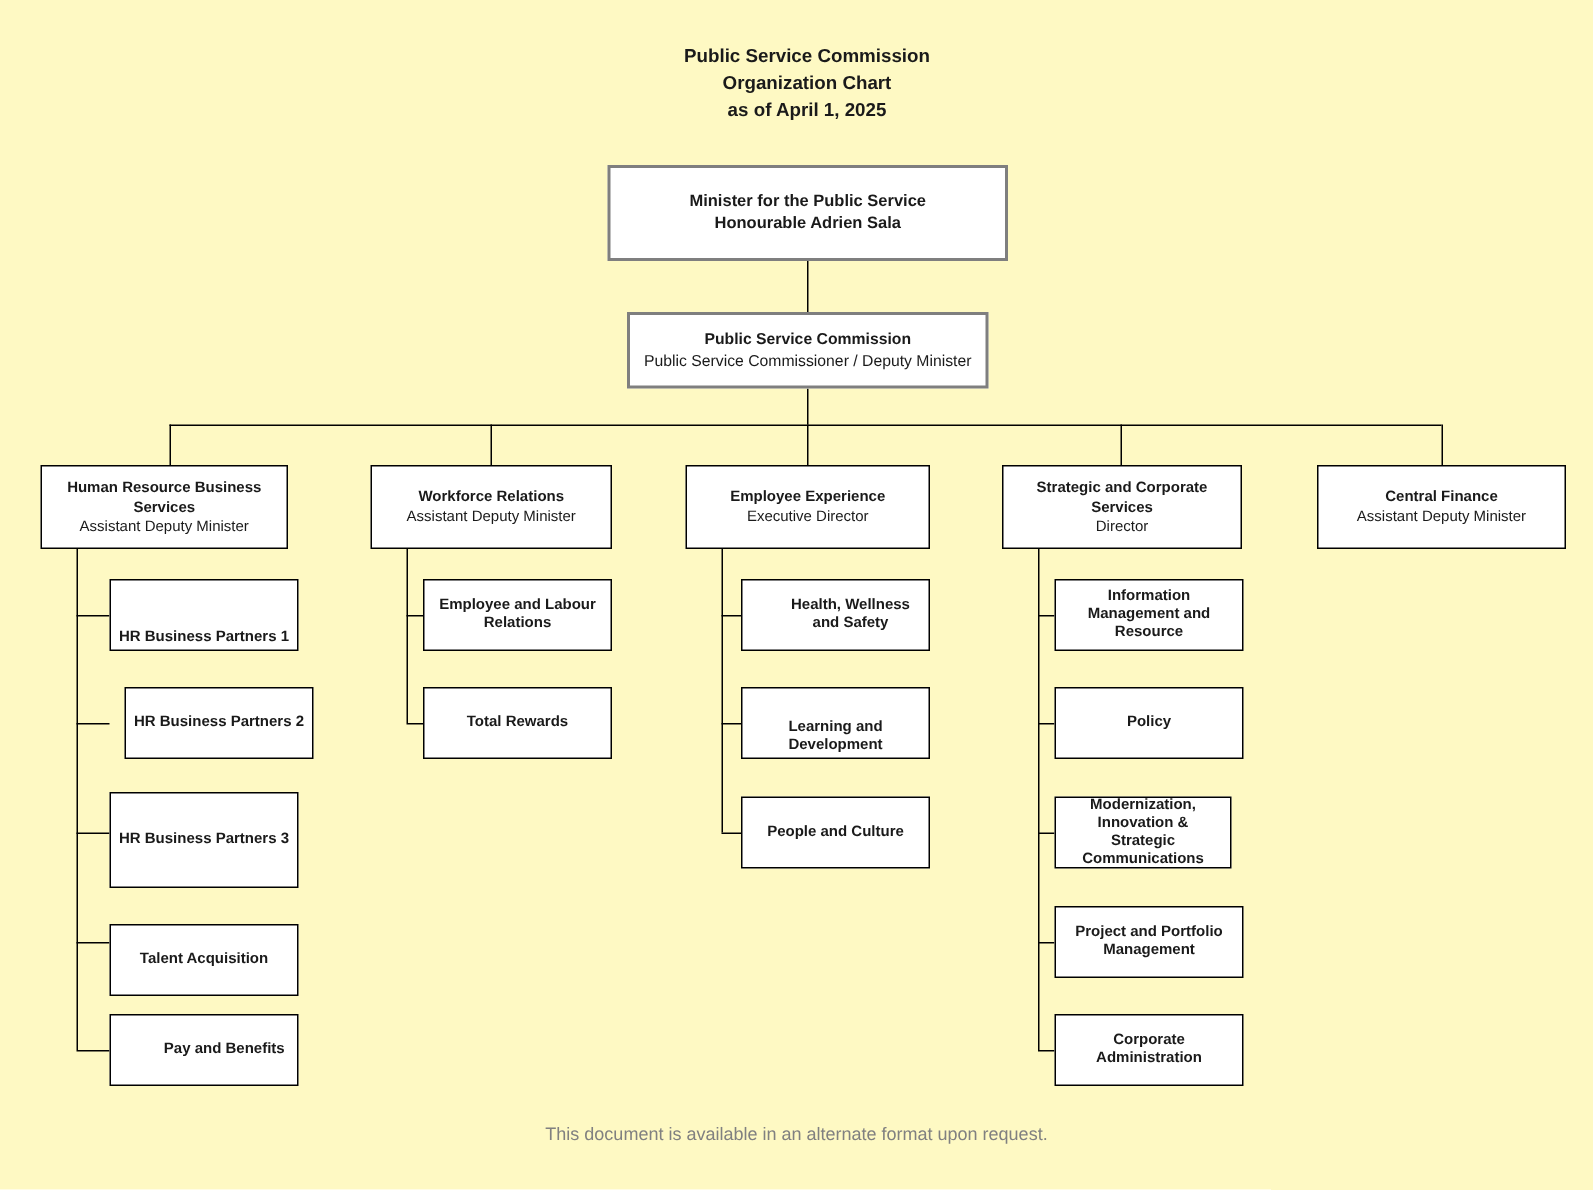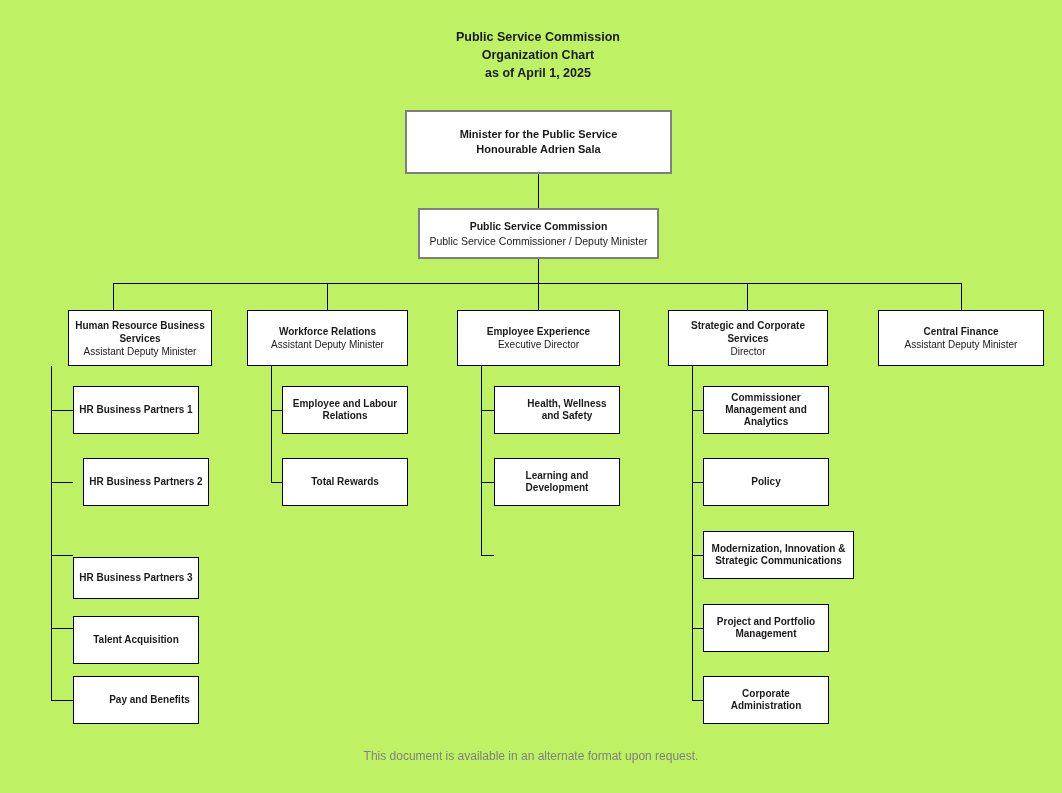--- a/index.html
+++ b/index.html
@@ -1,20 +1,20 @@
 <!DOCTYPE html>
 <html><head>
 <meta charset="utf-8">
 <style>
   html, body { margin: 0; padding: 0; background: #ffffff; }
   .canvas {
     position: relative;
     width: 1062px;
     height: 793px;
-    background: #bef264;
+    background: #fef9c3;
     font-family: "Liberation Sans", sans-serif;
     color: #1a1a1a;
     overflow: hidden;
   }
   .chart-title {
     position: absolute;
     left: 288px; top: 28px; width: 500px;
     text-align: center;
     font-size: 12.5px;
     font-weight: bold;
@@ -84,21 +84,21 @@
 
   <div class="line" style="left:538px; top:174px; width:1px; height:34px;"></div>
   <div class="line" style="left:538px; top:259px; width:1px; height:24px;"></div>
   <div class="line" style="left:113px; top:283px; width:848px; height:1px;"></div>
   <div class="line" style="left:113px; top:283px; width:1px; height:27px;"></div>
   <div class="line" style="left:327px; top:283px; width:1px; height:27px;"></div>
   <div class="line" style="left:538px; top:283px; width:1px; height:27px;"></div>
   <div class="line" style="left:747px; top:283px; width:1px; height:27px;"></div>
   <div class="line" style="left:961px; top:283px; width:1px; height:27px;"></div>
 
-  <div class="node node-branch" style="left:27px; top:310px; width:144px; height:56px;margin-left:41px;">
+  <div class="node node-branch" style="left:27px; top:310px; width:165px; height:56px;">
     <div class="t">Human Resource Business Services</div>
     <div class="s">Assistant Deputy Minister</div>
   </div>
   <div class="node node-branch" style="left:247px; top:310px; width:161px; height:56px;">
     <div class="t">Workforce Relations</div>
     <div class="s">Assistant Deputy Minister</div>
   </div>
   <div class="node node-branch" style="left:457px; top:310px; width:163px; height:56px;">
     <div class="t">Employee Experience</div>
     <div class="s">Executive Director</div>
@@ -112,27 +112,27 @@
     <div class="s">Assistant Deputy Minister</div>
   </div>
 
   <div class="line" style="left:51px; top:366px; width:1px; height:334px;"></div>
   <div class="line" style="left:51px; top:410px; width:22px; height:1px;"></div>
   <div class="line" style="left:51px; top:482px; width:22px; height:1px;"></div>
   <div class="line" style="left:51px; top:555px; width:22px; height:1px;"></div>
   <div class="line" style="left:51px; top:628px; width:22px; height:1px;"></div>
   <div class="line" style="left:51px; top:700px; width:22px; height:1px;"></div>
 
-  <div class="node node-child" style="left:73px; top:386px; width:126px; height:48px;">
+  <div class="node node-child" style="left:73px; top:386px; width:126px; height:48px;justify-content:flex-end;">
     <div>HR Business Partners 1</div>
   </div>
   <div class="node node-child" style="left:83px; top:458px; width:126px; height:48px;">
     <div>HR Business Partners 2</div>
   </div>
-  <div class="node node-child" style="left:73px; top:557px; width:126px; height:42px;">
+  <div class="node node-child" style="left:73px; top:528px; width:126px; height:64px;">
     <div>HR Business Partners 3</div>
   </div>
   <div class="node node-child" style="left:73px; top:616px; width:126px; height:48px;">
     <div>Talent Acquisition</div>
   </div>
   <div class="node node-child" style="left:73px; top:676px; width:126px; height:48px;padding-left:32px;">
     <div>Pay and Benefits</div>
   </div>
 
   <div class="line" style="left:271px; top:366px; width:1px; height:116px;"></div>
@@ -147,38 +147,41 @@
   </div>
 
   <div class="line" style="left:481px; top:366px; width:1px; height:189px;"></div>
   <div class="line" style="left:481px; top:410px; width:13px; height:1px;"></div>
   <div class="line" style="left:481px; top:482px; width:13px; height:1px;"></div>
   <div class="line" style="left:481px; top:555px; width:13px; height:1px;"></div>
 
   <div class="node node-child" style="left:494px; top:386px; width:126px; height:48px;padding-left:25px;">
     <div>Health, Wellness and Safety</div>
   </div>
-  <div class="node node-child" style="left:494px; top:458px; width:126px; height:48px;">
+  <div class="node node-child" style="left:494px; top:458px; width:126px; height:48px;justify-content:flex-end;">
     <div>Learning and Development</div>
+  </div>
+  <div class="node node-child" style="left:494px; top:531px; width:126px; height:48px;">
+    <div>People and Culture</div>
   </div>
 
   <div class="line" style="left:692px; top:366px; width:1px; height:334px;"></div>
   <div class="line" style="left:692px; top:410px; width:11px; height:1px;"></div>
   <div class="line" style="left:692px; top:482px; width:11px; height:1px;"></div>
   <div class="line" style="left:692px; top:555px; width:11px; height:1px;"></div>
   <div class="line" style="left:692px; top:628px; width:11px; height:1px;"></div>
   <div class="line" style="left:692px; top:700px; width:11px; height:1px;"></div>
 
   <div class="node node-child" style="left:703px; top:386px; width:126px; height:48px;">
-    <div>Commissioner Management and Analytics</div>
+    <div>Information Management and Resource</div>
   </div>
   <div class="node node-child" style="left:703px; top:458px; width:126px; height:48px;">
     <div>Policy</div>
   </div>
-  <div class="node node-child" style="left:703px; top:531px; width:151px; height:48px;">
+  <div class="node node-child" style="left:703px; top:531px; width:118px; height:48px;">
     <div>Modernization, Innovation &amp; Strategic Communications</div>
   </div>
   <div class="node node-child" style="left:703px; top:676px; width:126px; height:48px;">
     <div>Corporate Administration</div>
   </div>
   <div class="node node-child" style="left:703px; top:604px; width:126px; height:48px;">
     <div>Project and Portfolio Management</div>
   </div>
 
   <div class="footer">This document is available in an alternate format upon request.</div>

